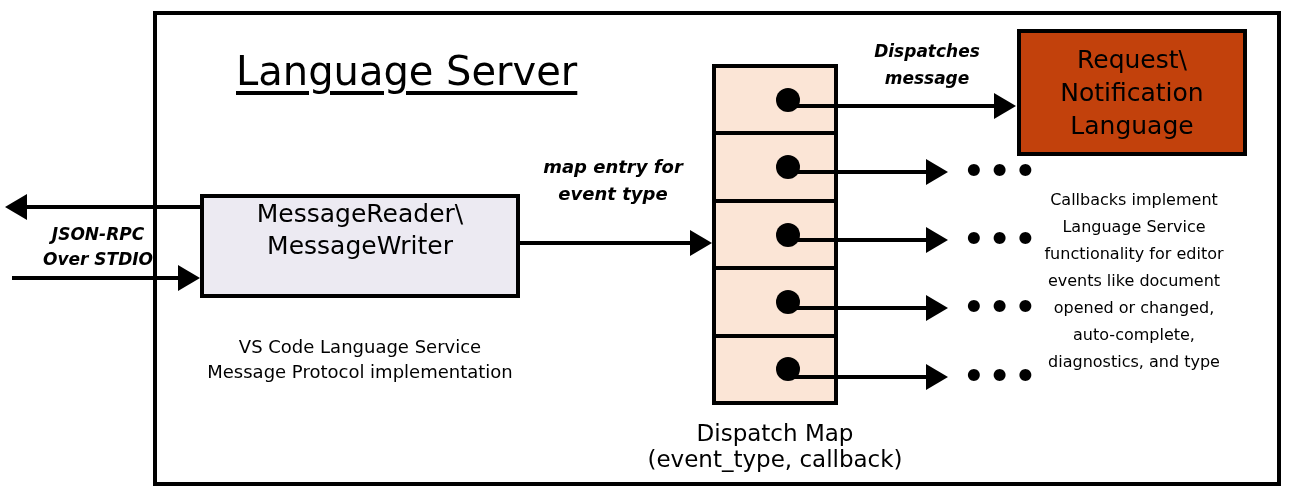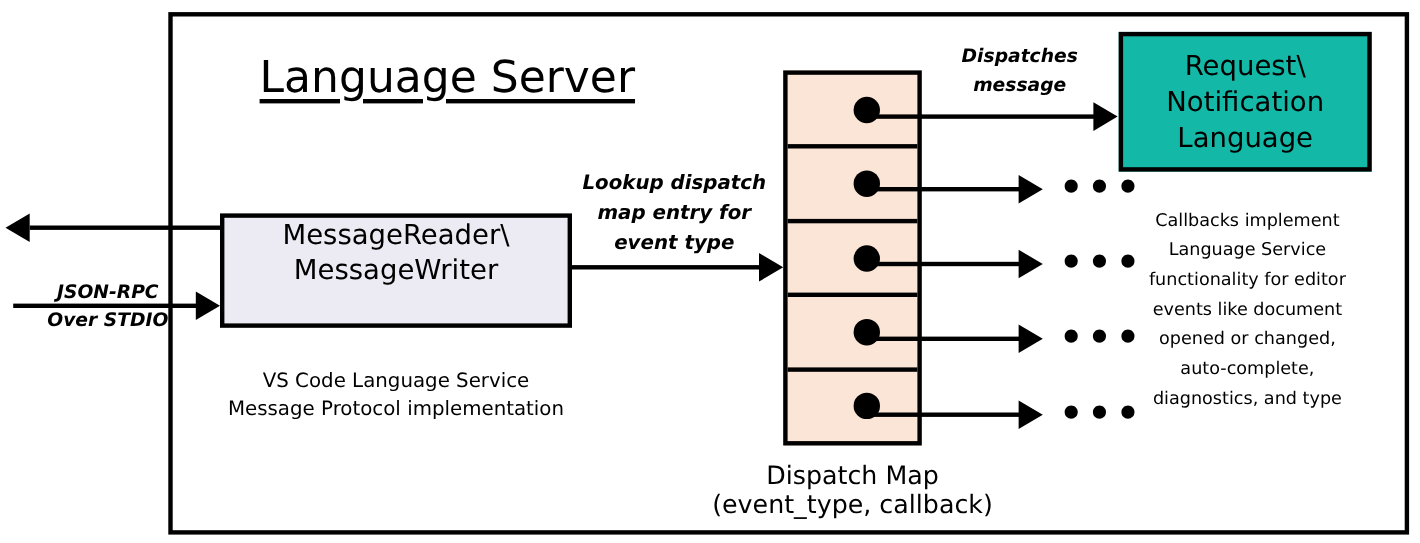--- a/index.html
+++ b/index.html
@@ -60,21 +60,20 @@
   }
   
   #jsonrpc-label{
     left:18px; top:222px;
     width:160px;
     text-align:center;
     font-size:17px;
     line-height:25px;
     font-style:italic;
     font-weight:bold;
-    margin-top:32px;
   }
   
   #lookup-label{
     left:513px; top:153px;
     width:200px;
     text-align:center;
     font-size:18px;
     line-height:27px;
     font-style:italic;
     font-weight:bold;
@@ -121,21 +120,21 @@
     text-align:center;
     font-size:23px;
     line-height:26px;
   }
   
   #callback-box{
     left:1017px; top:29px;
     width:230px; height:127px;
     box-sizing:border-box;
     border:4px solid #000000;
-    background:#14b8a6;
+    background:#c2410c;
     display:flex;
     flex-direction:column;
     align-items:center;
     justify-content:center;
     font-size:25px;
     line-height:33px;
     text-align:center;
   }
   #callback-caption{
     left:1010px; top:186px;
@@ -199,21 +198,20 @@
   </div>
   <div class="abs" id="reader-caption">
     <div>VS Code Language Service</div>
     <div>Message Protocol implementation</div>
   </div>
 
   <div class="hline" style="left:519px; top:241px; width:173px;"></div>
   <div class="arrow-right" style="left:690px; top:230px;"></div>
 
   <div class="abs" id="lookup-label">
-    <div>Lookup dispatch</div>
     <div>map entry for</div>
     <div>event type</div>
   </div>
 
   <div class="abs" id="dispatch-map">
     <div class="map-row">
       <span class="map-dot"></span>
     </div>
     <div class="map-row">
       <span class="map-dot"></span>

